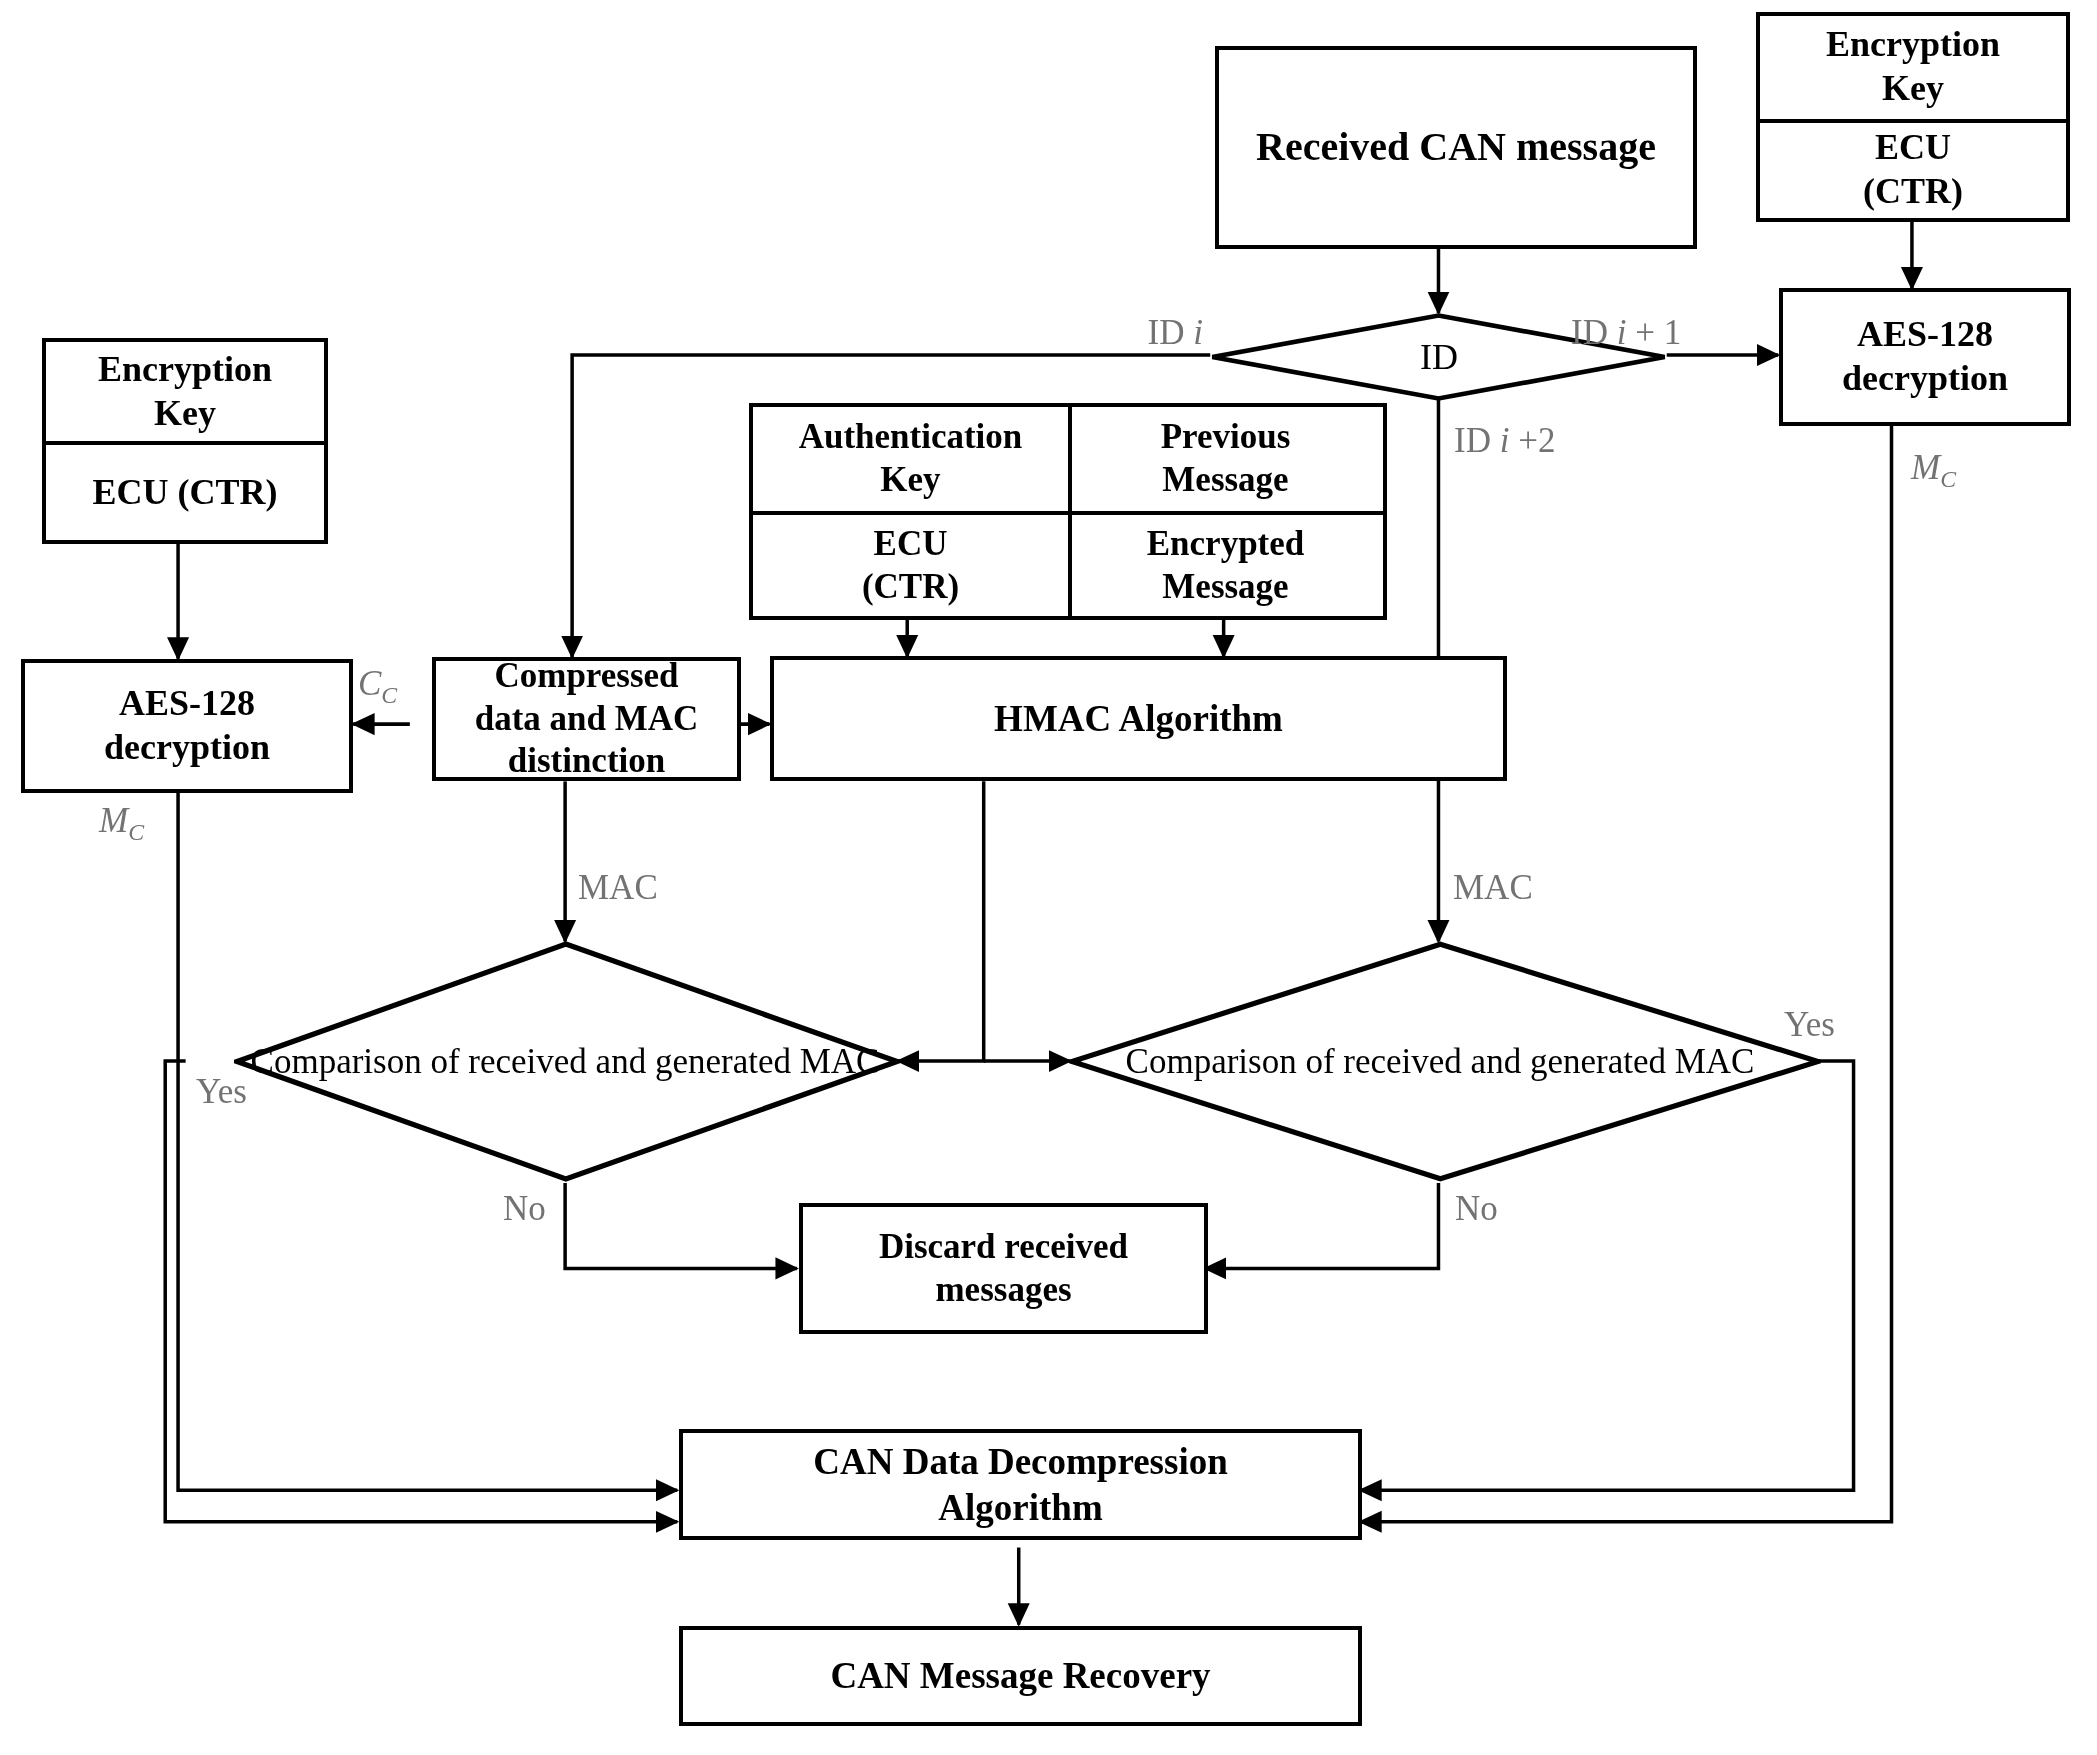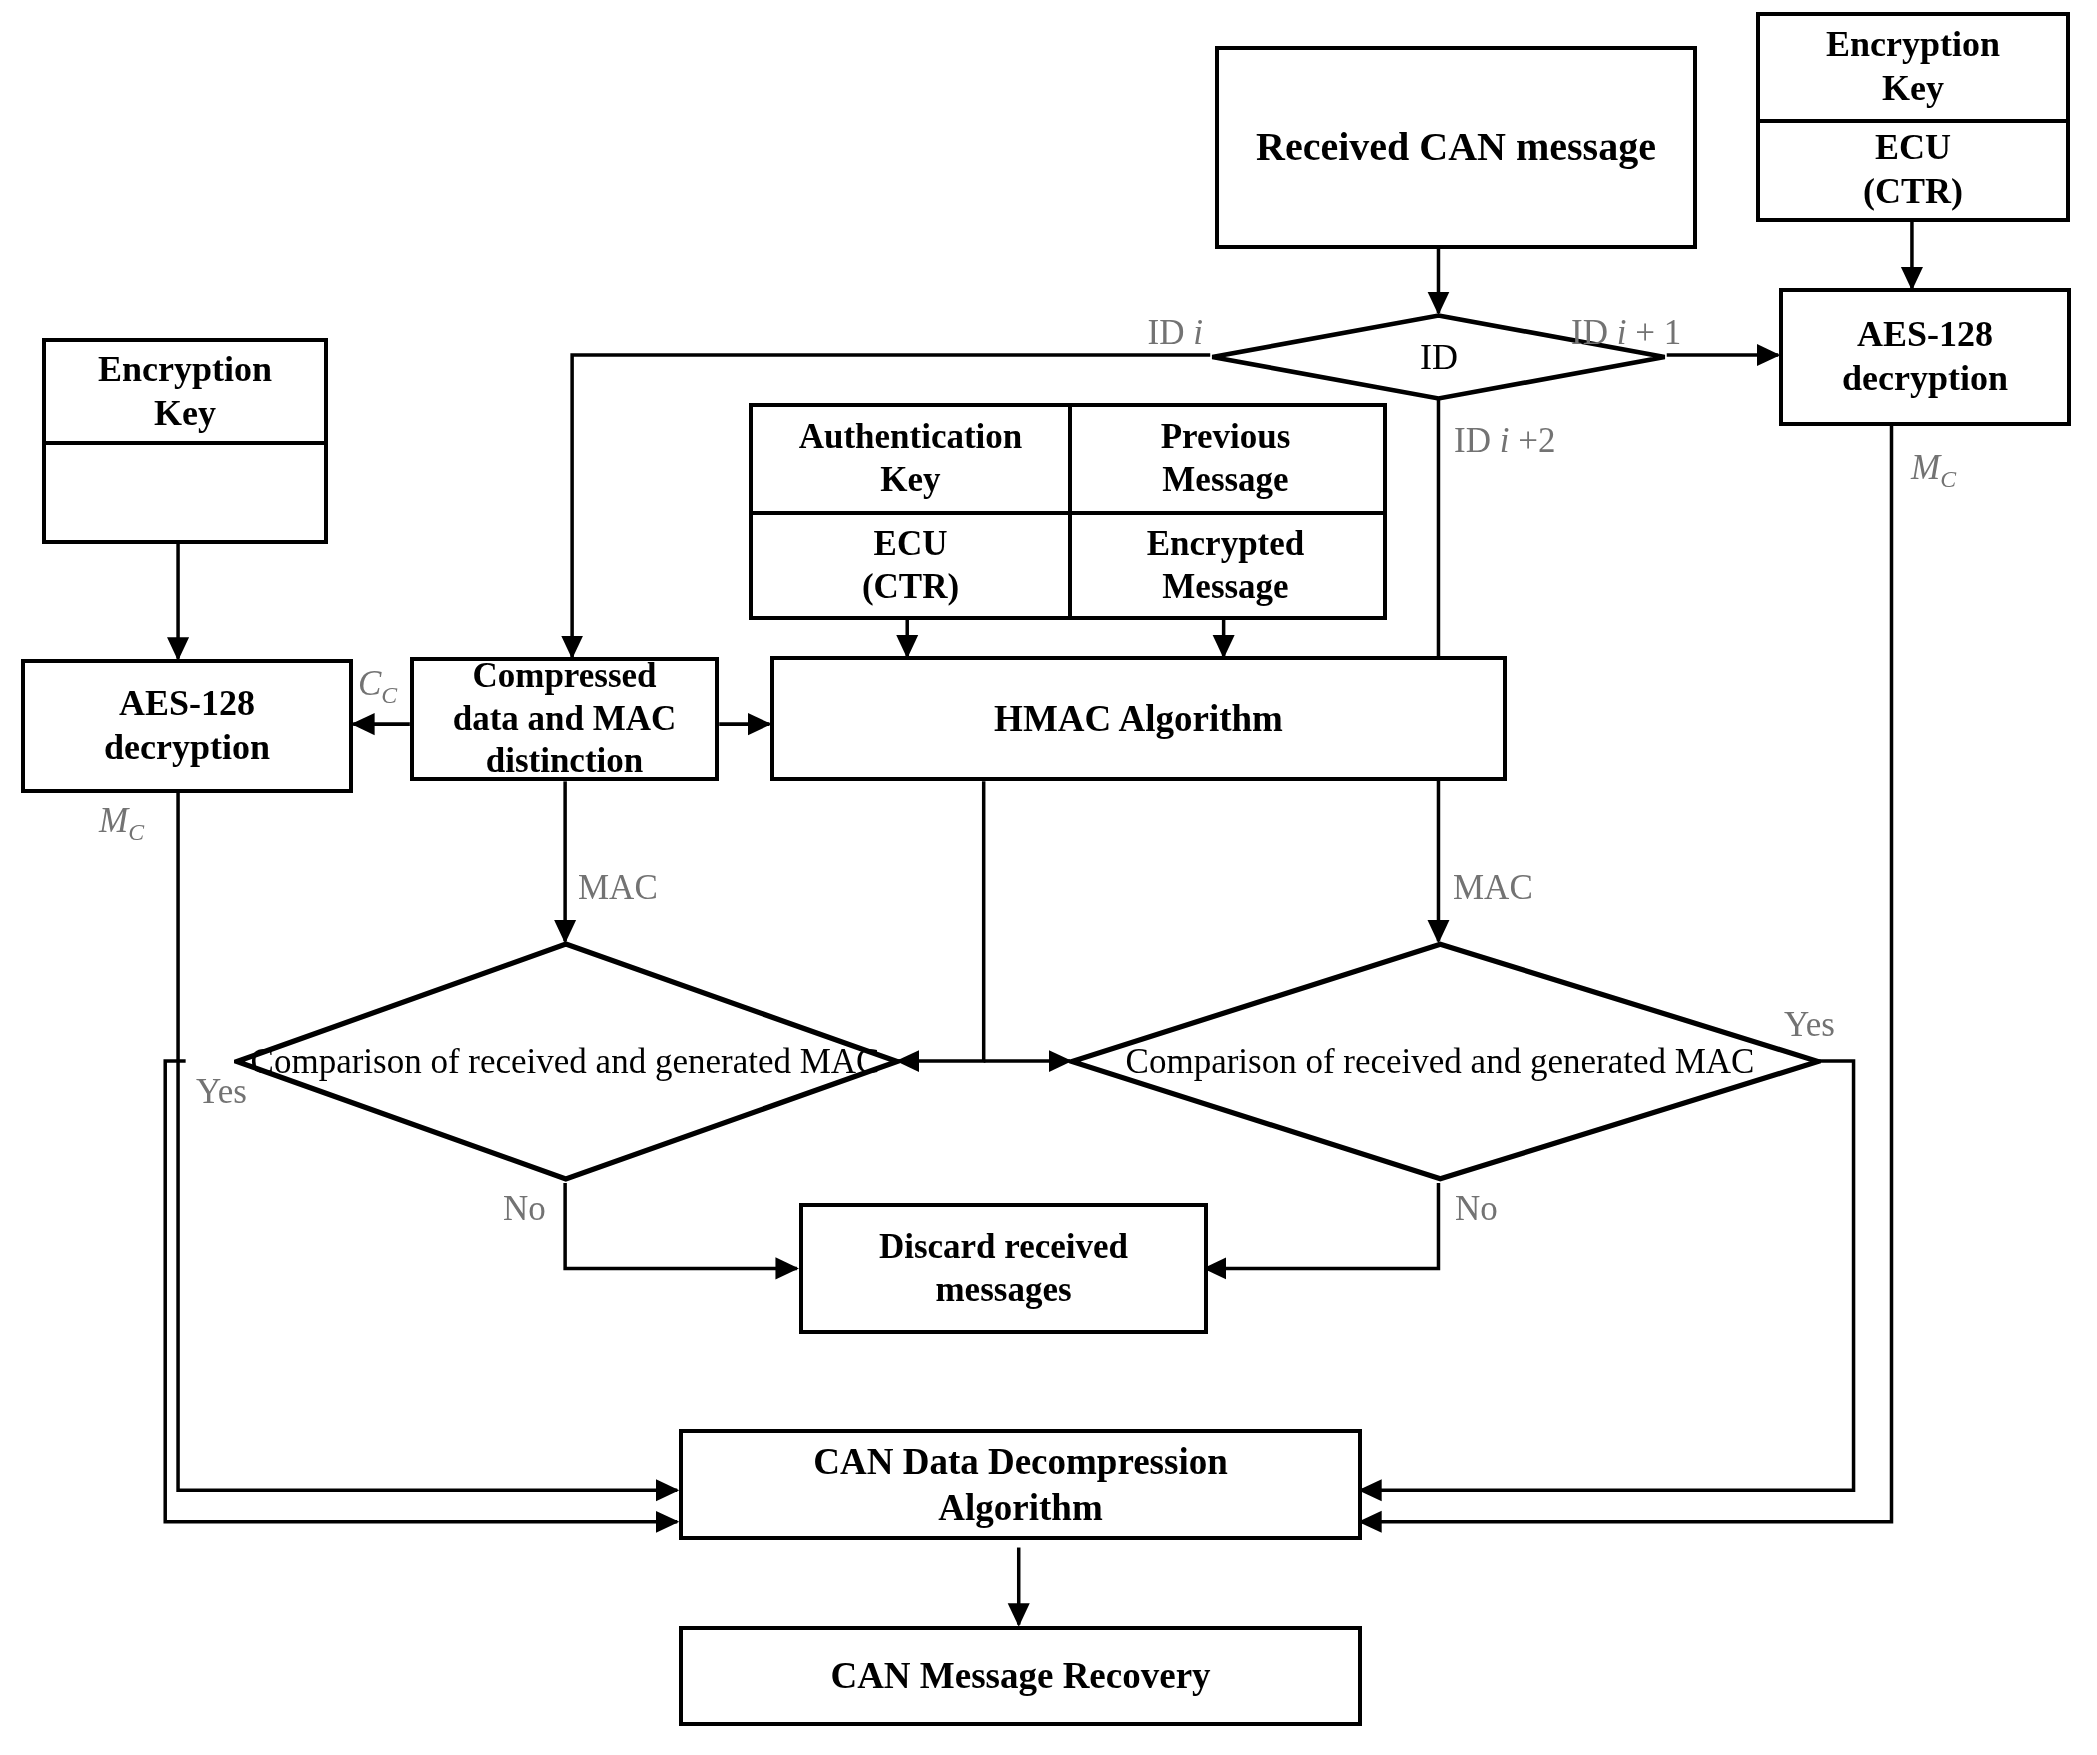--- a/index.html
+++ b/index.html
@@ -90,20 +90,23 @@
       <span class="ln">(CTR)</span>
     </div>
   </div>
 
   <div class="node" style="left:42px;top:338px;width:286px;height:206px;padding:0;">
     <div class="cell f62" style="left:0;top:0;right:0;height:99px;">
       <span class="ln">Encryption</span>
       <span class="ln">Key</span>
     </div>
     <div class="split-h" style="top:99px;"></div>
+    <div class="cell f62" style="left:0;top:103px;right:0;bottom:0;">
+      <span class="ln">ECU (CTR)</span>
+    </div>
   </div>
 
   <svg style="position:absolute;left:1210px;top:313px;width:457px;height:88px;" viewBox="0 0 782 150">
     <polygon points="391,4 778,75 391,146 4,75" fill="#fff" stroke="#000" stroke-width="8"></polygon>
   </svg>
   <div class="dlabel f62" style="left:1439px;top:358px;">ID</div>
 
   <div class="node f62" style="left:1779px;top:288px;width:292px;height:138px;">
     <span class="ln">AES-128</span>
     <span class="ln">decryption</span>
@@ -128,21 +131,21 @@
     <div class="cell f60" style="left:0;top:108px;width:50%;bottom:0;">
       <span class="ln">ECU</span>
       <span class="ln">(CTR)</span>
     </div>
     <div class="cell f60" style="left:50%;top:108px;width:50%;bottom:0;">
       <span class="ln">Encrypted</span>
       <span class="ln">Message</span>
     </div>
   </div>
 
-  <div class="node f60" style="left:410px;top:657px;width:309px;height:124px;">
+  <div class="node f60" style="left:432px;top:657px;width:309px;height:124px;">
     <span class="ln">Compressed</span>
     <span class="ln">data and MAC</span>
     <span class="ln">distinction</span>
   </div>
 
   <div class="node f64" style="left:770px;top:656px;width:737px;height:125px;">
     <span class="ln">HMAC Algorithm</span>
   </div>
 
   <svg style="position:absolute;left:234px;top:941px;width:666px;height:241px;" viewBox="0 0 1140 412">

